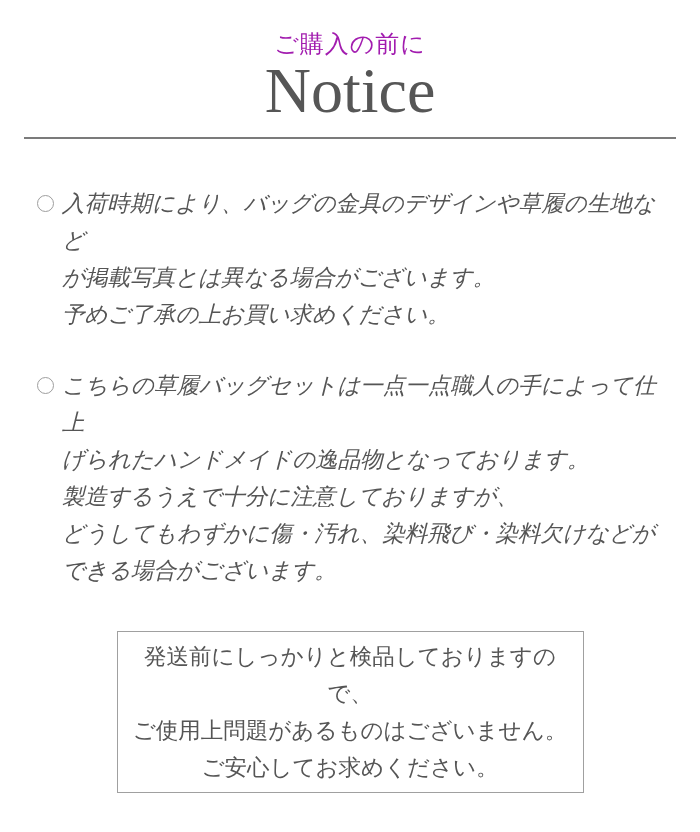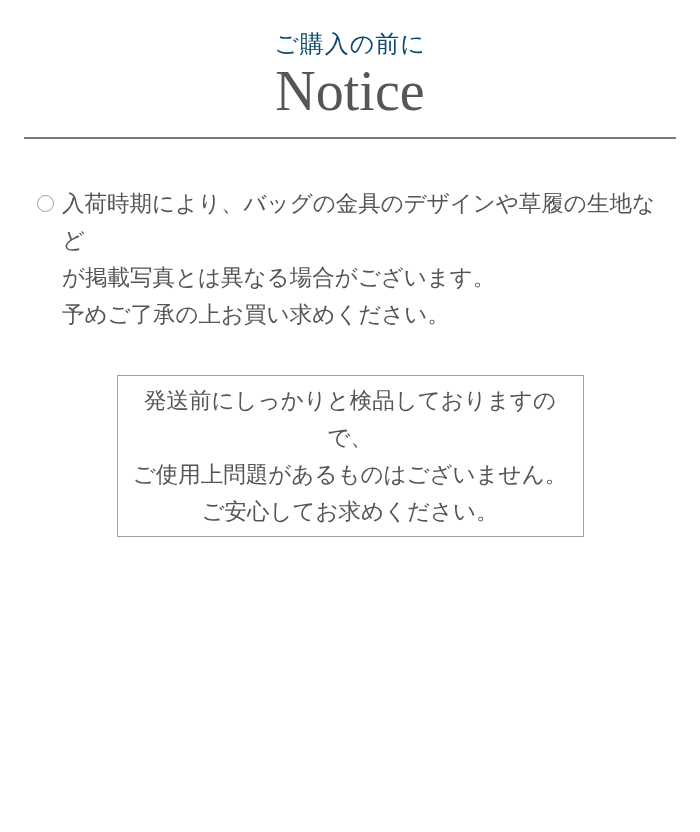--- a/index.html
+++ b/index.html
@@ -21,25 +21,25 @@
     }
     .header {
       text-align: center;
       padding-top: 30px;
     }
     .kicker {
       font-family: "Liberation Serif", serif;
       font-size: 24px;
       line-height: 28px;
       letter-spacing: 1px;
-      color: #0c4a6e;
+      color: #a21caf;
     }
     .title {
       font-family: "Liberation Serif", serif;
-      font-size: 56px;
+      font-size: 64px;
       line-height: 62px;
       font-weight: 400;
       color: #565656;
       margin: 2px 0 0 0;
     }
     .divider {
       height: 2px;
       background: #7b7b7b;
       margin: 15px 24px 0 24px;
     }
@@ -60,20 +60,21 @@
       border-radius: 50%;
       margin: 10px 8px 0 0;
       background: transparent;
     }
     .notice-text {
       margin: 0;
       font-size: 22.5px;
       line-height: 37px;
       color: #555555;
       white-space: pre-line;
+      font-style: italic;
     }
     .assurance-box {
       width: 467px;
       box-sizing: border-box;
       margin: 42px auto 0 auto;
       border: 1px solid #a0a0a0;
       padding: 6px 10px;
       text-align: center;
     }
     .assurance-text {
@@ -98,20 +99,28 @@
 
   <div class="notices">
 
     <div class="notice">
       <span class="bullet"></span>
       <p class="notice-text">入荷時期により、バッグの金具のデザインや草履の生地など
 が掲載写真とは異なる場合がございます。
 予めご了承の上お買い求めください。</p>
     </div>
 
+    <div class="notice">
+      <span class="bullet"></span>
+      <p class="notice-text">こちらの草履バッグセットは一点一点職人の手によって仕上
+げられたハンドメイドの逸品物となっております。
+製造するうえで十分に注意しておりますが、
+どうしてもわずかに傷・汚れ、染料飛び・染料欠けなどが
+できる場合がございます。</p>
+    </div>
 
 
   </div>
 
   <div class="assurance-box">
     <p class="assurance-text">発送前にしっかりと検品しておりますので、
 ご使用上問題があるものはございません。
 ご安心してお求めください。</p>
   </div>
 

